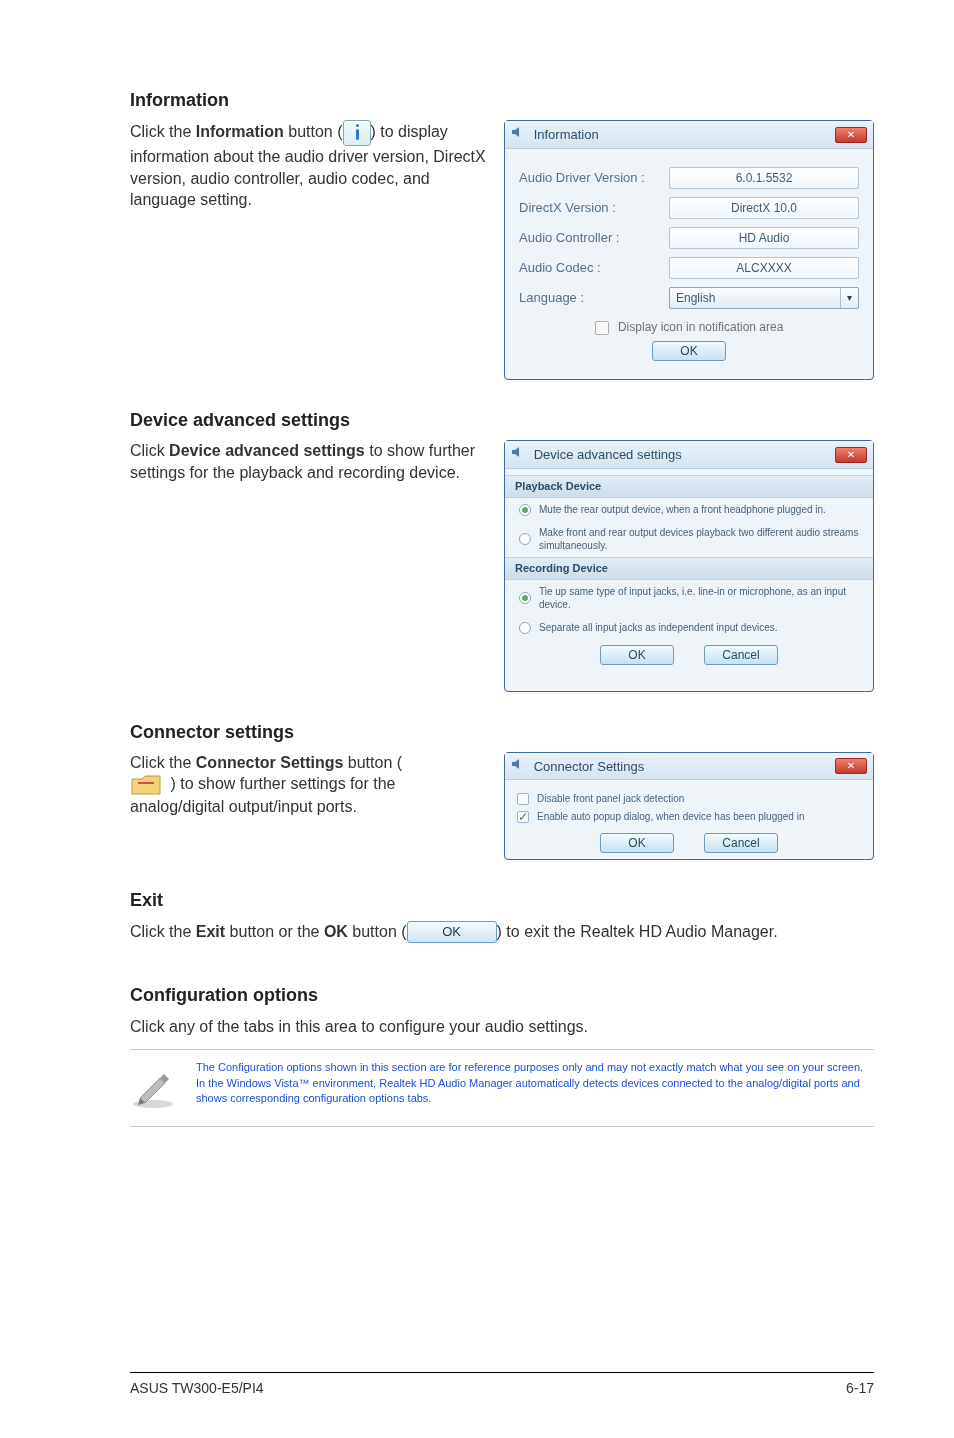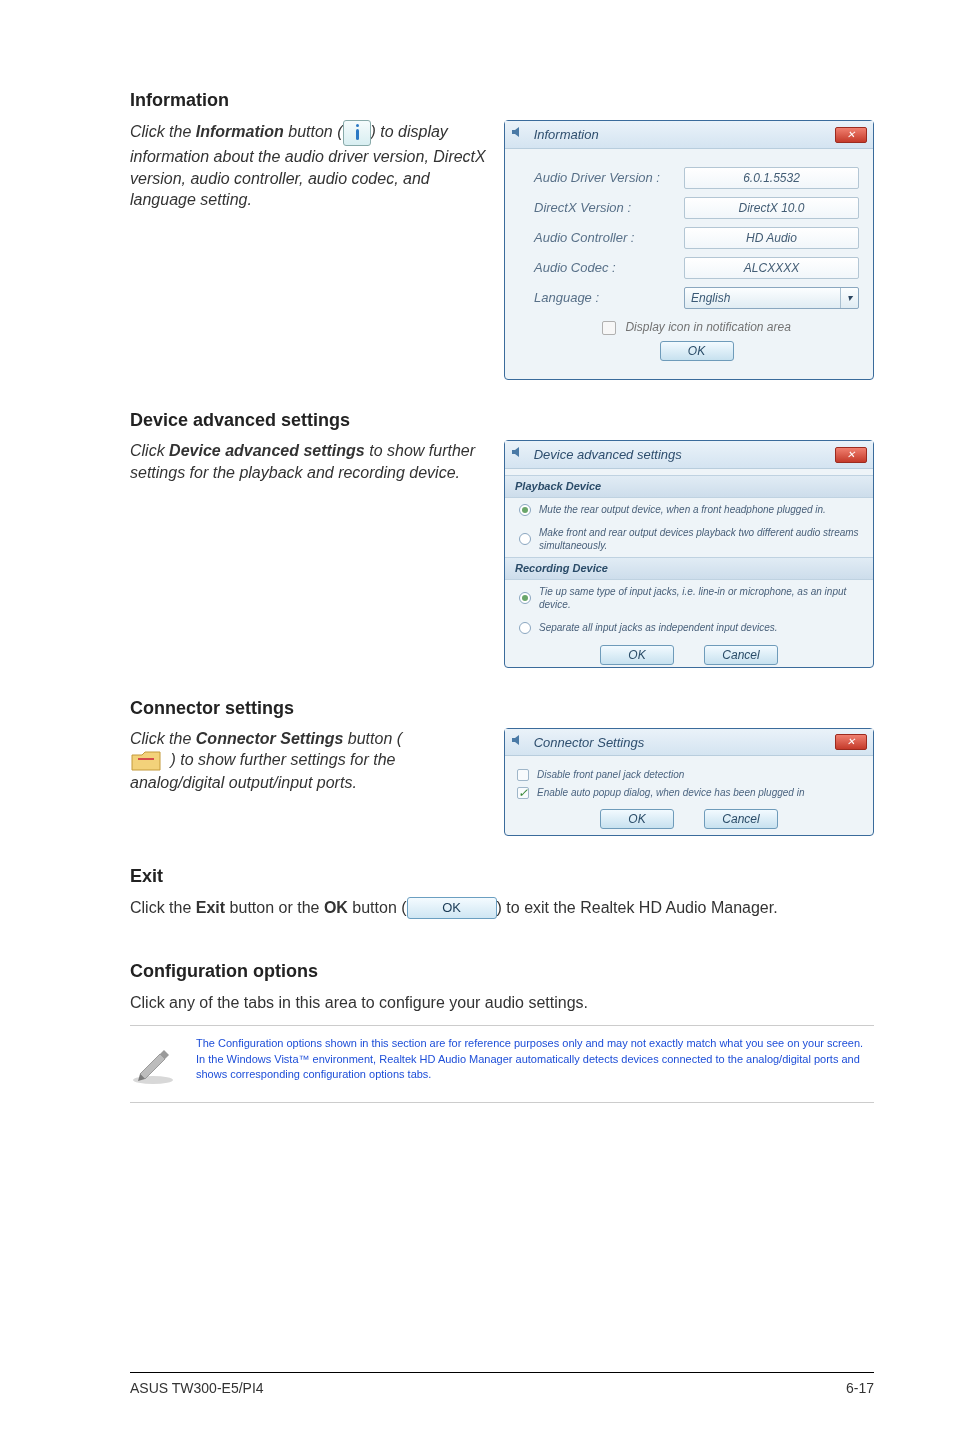--- a/index.html
+++ b/index.html
@@ -20,21 +20,20 @@
     font-size: 18px;
     font-weight: bold;
     margin-top: 28px;
     margin-bottom: 8px;
     color: #222;
   }
   .two-col {
     display: flex;
     gap: 16px;
     align-items: flex-start;
-    font-style: italic;
   }
   .left-col { flex: 1; }
   .right-col-img { flex-shrink: 0; }
   p.body { font-size: 16px; color: #333; }
   .inline-icon-box {
     display: inline-block;
     width: 28px; height: 26px;
     border: 1px solid #8aa;
     background: linear-gradient(#f5fbfc,#d8eef1);
     border-radius: 3px;
@@ -84,21 +83,21 @@
     width:32px; height:16px;
     background:linear-gradient(#f08070,#c43a2a);
     border:1px solid #9c2b1f;
     border-radius:2px;
     color:#fff;
     font-size:10px;
     text-align:center;
     line-height:14px;
   }
   .info-dlg { width:370px; }
-  .info-body { padding:10px 14px 8px;margin-left:15px; }
+  .info-body { padding:10px 14px 8px; }
   .info-row { display:flex; align-items:center; margin:8px 0; }
   .info-label { width:150px; color:#587088; font-size:13px;}
   .info-field {
     flex:1;
     height:22px;
     border:1px solid #b3c6d4;
     background:linear-gradient(#fff,#f1f6fa);
     border-radius:2px;
     text-align:center;
     font-size:12px;
@@ -123,21 +122,21 @@
     width:74px; height:20px;
     border:1px solid #6e9bba;
     background:linear-gradient(#f2faff,#c7e1ef);
     border-radius:3px;
     font-size:12px;
     color:#2a4c68;
     line-height:18px;
   }
   
   .adv-dlg { width:370px; }
-  .adv-body { padding:6px 0 0; }
+  .adv-body { padding:6px 0 24px; }
   .adv-sect-h {
     background:linear-gradient(#e1ecf5,#cdddeb);
     color:#2b4c69;
     font-size:11px;
     font-weight:bold;
     padding:3px 10px;
     border-top:1px solid #bfd2e1;
     border-bottom:1px solid #bfd2e1;
   }
   .adv-opt { display:flex; align-items:center; gap:8px; padding:5px 14px; font-size:10px; color:#49607a; line-height:1.3;}

